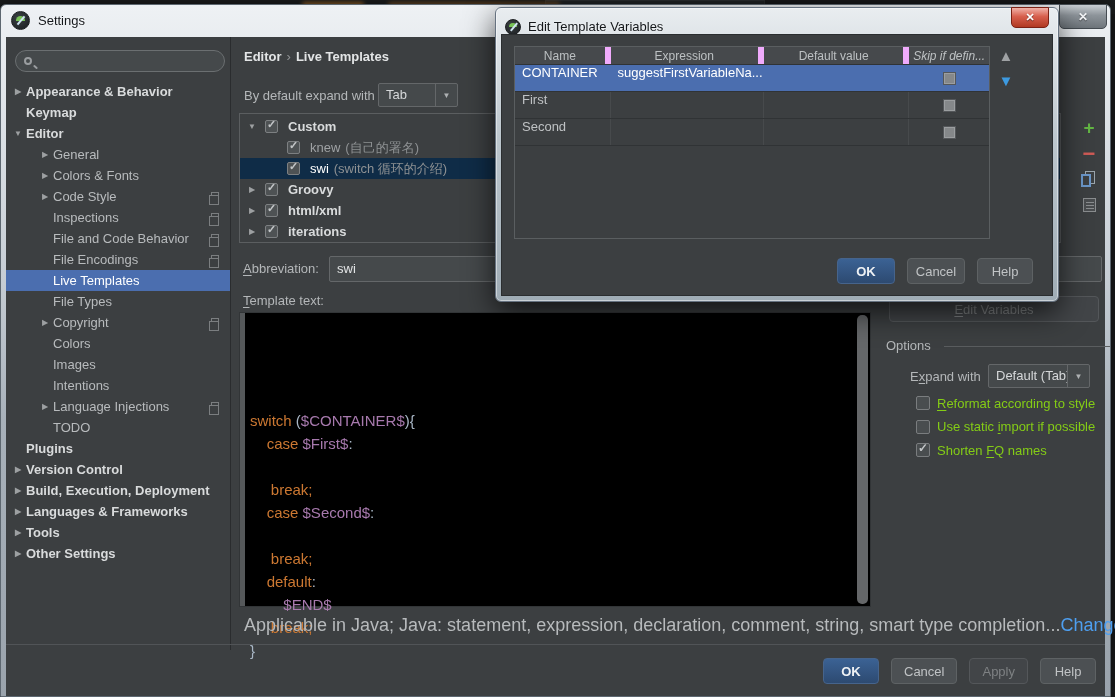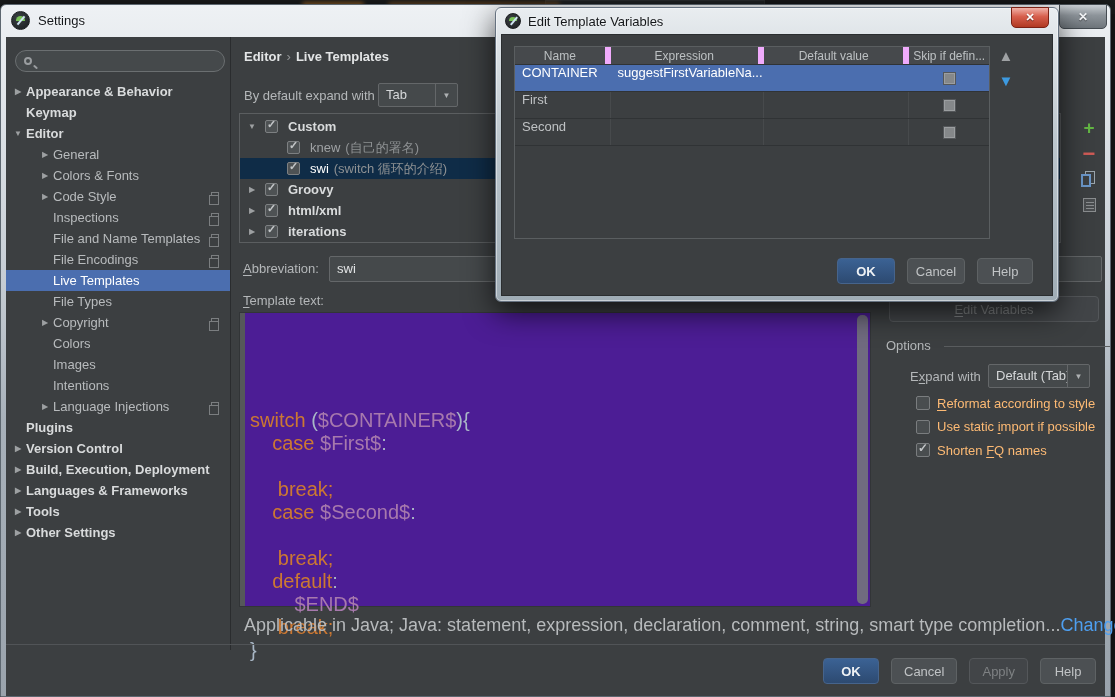--- a/index.html
+++ b/index.html
@@ -83,22 +83,22 @@
   .ico-rst i{position:absolute;left:3px;top:1px;width:13px;height:14px;border:1px solid #8a8d8f;background:#4a4d4f;}
   .ico-rst i::after{content:"";position:absolute;left:2px;top:3px;width:8px;height:1px;background:#8a8d8f;box-shadow:0 3px 0 #8a8d8f,0 6px 0 #8a8d8f;}
 
   .field-lbl{position:absolute;font-size:13px;color:#b4b7b9;}
   .field-lbl u, .lbl-grey u, .btn u, .chk-lbl u{text-decoration:underline;text-underline-offset:2px;}
   .inputbox{position:absolute;height:26px;background:#45494b;border:1px solid #646769;border-radius:2px;
             font-size:13px;color:#e2e4e5;padding:4px 7px 0 7px;}
   .inp-abbrev{left:97px;top:219px;width:335px;}
   .inp-desc{left:470px;top:219px;width:400px;}
 
-  .code{position:absolute;left:7px;top:275px;width:632px;height:295px;background:#4c1d95;border:1px solid #323537;
-        font-family:"DejaVu Sans Mono",monospace;font-size:20px;line-height:23px;padding:4px 0 0 10px;white-space:pre;}
+  .code{position:absolute;left:7px;top:275px;width:632px;height:295px;background:#000000;border:1px solid #323537;
+        font-family:"DejaVu Sans Mono",monospace;font-size:15px;line-height:23px;padding:4px 0 0 10px;white-space:pre;}
   .code .gutter{position:absolute;left:0;top:0;bottom:0;width:5px;background:#55585a;}
   .code .vsb{position:absolute;right:2px;top:2px;bottom:2px;width:11px;background:#77797b;border-radius:5px;opacity:.85;}
   .cl{white-space:pre;}
   .cl .k{color:#cc7832;}
   .cl .v{color:#a779ad;}
   .cl .p{color:#a9b7c6;}
 
   .applicable{position:absolute;left:12px;top:578px;font-size:18px;color:#b7babc;white-space:nowrap;}
   .applicable a{color:#4e9ff0;text-decoration:none;cursor:pointer;}
 
@@ -108,32 +108,32 @@
   .btn.primary{background:linear-gradient(180deg,#3b6294,#2d4a71);border-color:#46648c;color:#eef1f4;font-weight:bold;}
   .btn.disabled{background:#424548;border-color:#54575a;color:#7e8183;}
   .editvars{position:absolute;left:657px;top:259px;width:210px;}
   .opt-title{position:absolute;left:654px;top:301px;font-size:13px;color:#b4b7b9;}
   .opt-line{position:absolute;left:712px;top:309px;width:166px;height:1px;background:#5a5d5f;}
   .expandwith-lbl{position:absolute;left:678px;top:332px;}
   .combo.c-expandwith{left:756px;top:327px;width:102px;}
   .chk-row{position:absolute;left:684px;height:16px;display:flex;align-items:center;}
   .chk{width:14px;height:14px;background:#494d4f;border:1px solid #7a7d7f;border-radius:2px;position:relative;margin-right:7px;}
   .chk.on::after{content:"✓";position:absolute;left:1px;top:-3px;font-size:12px;font-weight:bold;color:#c3c6c8;}
-  .chk-lbl{font-size:13px;color:#fdba74;white-space:nowrap;}
+  .chk-lbl{font-size:13px;color:#84cc16;white-space:nowrap;}
 
   
   .footer{position:absolute;left:0;right:0;bottom:0;height:52px;border-top:1px solid #515457;}
   .footer .btnrow{position:absolute;right:9px;top:13px;display:flex;gap:12px;}
   .footer .btn{min-width:56px;padding:0 12px;}
 
   
   .dialog{position:absolute;left:495px;top:7px;width:564px;height:295px;border-radius:6px;
           background:linear-gradient(180deg,#e9edf0,#bcc6cd 45%,#9facb5);
           border:1px solid #667280;box-shadow:0 10px 30px rgba(0,0,0,.7), inset 0 0 0 1px rgba(255,255,255,.45);}
-  .dlg-titlebar{position:absolute;left:0;top:0;right:0;height:26px;display:flex;align-items:center;padding-left:9px;text-align:center;}
+  .dlg-titlebar{position:absolute;left:0;top:0;right:0;height:37px;display:flex;align-items:center;padding-left:9px;text-align:center;}
   .dlg-title{font-size:13px;color:#14171a;margin-left:7px;text-shadow:0 0 3px rgba(255,255,255,.7);}
   .dlg-close{position:absolute;right:9px;top:-1px;width:38px;height:21px;border-radius:0 0 5px 5px;
              background:linear-gradient(180deg,#f0b2a8,#d75f4d 45%,#b03922);border:1px solid #7c2114;
              color:#fff;font-weight:bold;font-size:11px;text-align:center;line-height:19px;text-shadow:0 1px 1px rgba(0,0,0,.5);}
   .dlg-body{position:absolute;left:5px;right:5px;top:26px;bottom:5px;background:#3c3f41;border:1px solid #2b2e30;}
 
   .tvar-table{position:absolute;left:12px;top:11px;width:476px;height:193px;border:1px solid #5a5e60;}
   .thead{display:flex;height:18px;background:#46494c;border-bottom:1px solid #303335;}
   .th{font-size:12px;color:#bcc0c2;text-align:center;padding-top:2px;border-right:6px solid #f0abfc;overflow:hidden;white-space:nowrap;}
   .th:last-child{border-right:none;}
@@ -208,21 +208,21 @@
               <span class="lbl">Code Style</span>
               <span class="badge"></span>
             </div>
             <div class="side-item lvl1">
               <span class="tri"></span>
               <span class="lbl">Inspections</span>
               <span class="badge"></span>
             </div>
             <div class="side-item lvl1">
               <span class="tri"></span>
-              <span class="lbl">File and Name Templates</span>
+              <span class="lbl">File and Code Behavior</span>
               <span class="badge"></span>
             </div>
             <div class="side-item lvl1">
               <span class="tri"></span>
               <span class="lbl">File Encodings</span>
               <span class="badge"></span>
             </div>
             <div class="side-item lvl1 sel">
               <span class="tri"></span>
               <span class="lbl">Live Templates</span>
@@ -245,20 +245,24 @@
               <span class="lbl">Images</span>
             </div>
             <div class="side-item lvl1">
               <span class="tri"></span>
               <span class="lbl">Intentions</span>
             </div>
             <div class="side-item lvl1">
               <span class="tri">▶</span>
               <span class="lbl">Language Injections</span>
               <span class="badge"></span>
+            </div>
+            <div class="side-item lvl1">
+              <span class="tri"></span>
+              <span class="lbl">TODO</span>
             </div>
             <div class="side-item lvl0 bold">
               <span class="tri"></span>
               <span class="lbl">Plugins</span>
             </div>
             <div class="side-item lvl0 bold">
               <span class="tri">▶</span>
               <span class="lbl">Version Control</span>
             </div>
             <div class="side-item lvl0 bold">
@@ -399,21 +403,21 @@
     </div>
     <div class="dlg-close">
       <span>✕</span>
     </div>
     <div class="dlg-body">
       <div class="tvar-table">
         <div class="thead" id="tvarHead">
             <span class="th" style="width: 96px;">Name</span>
             <span class="th" style="width: 154px;">Expression</span>
             <span class="th" style="width: 146px;">Default value</span>
-            <span class="th" style="width: 80px;">Skip if defin...</span>
+            <span class="th" style="width: 80px; font-style: italic;">Skip if defin...</span>
           </div>
         <div id="tvarRows">
             <div class="trow sel">
               <span class="td" style="width: 96px;">CONTAINER</span>
               <span class="td" style="width: 154px;">suggestFirstVariableNa...</span>
               <span class="td" style="width: 146px;"></span>
               <span class="td skipcell" style="width: 80px;">
                 <span class="skipbox"></span>
               </span>
             </div>

